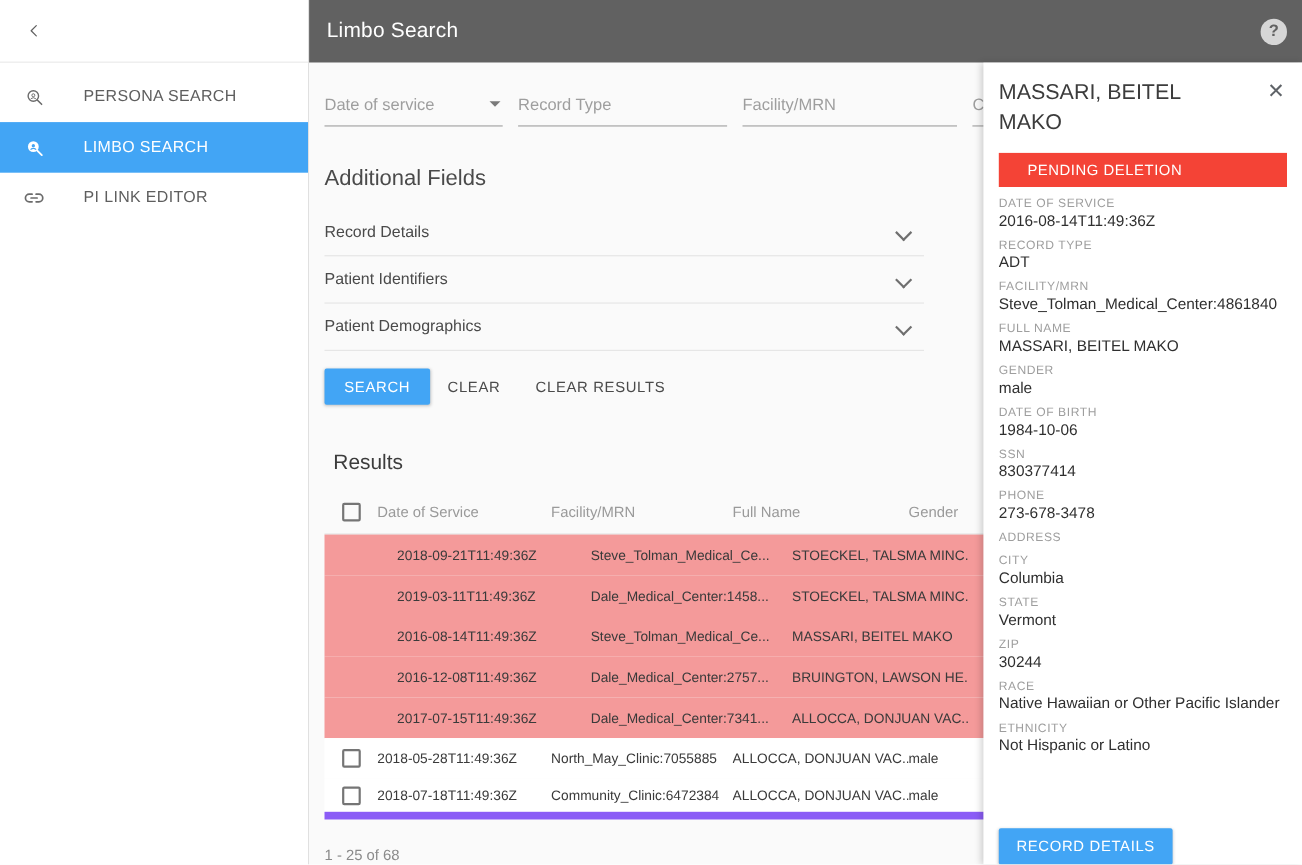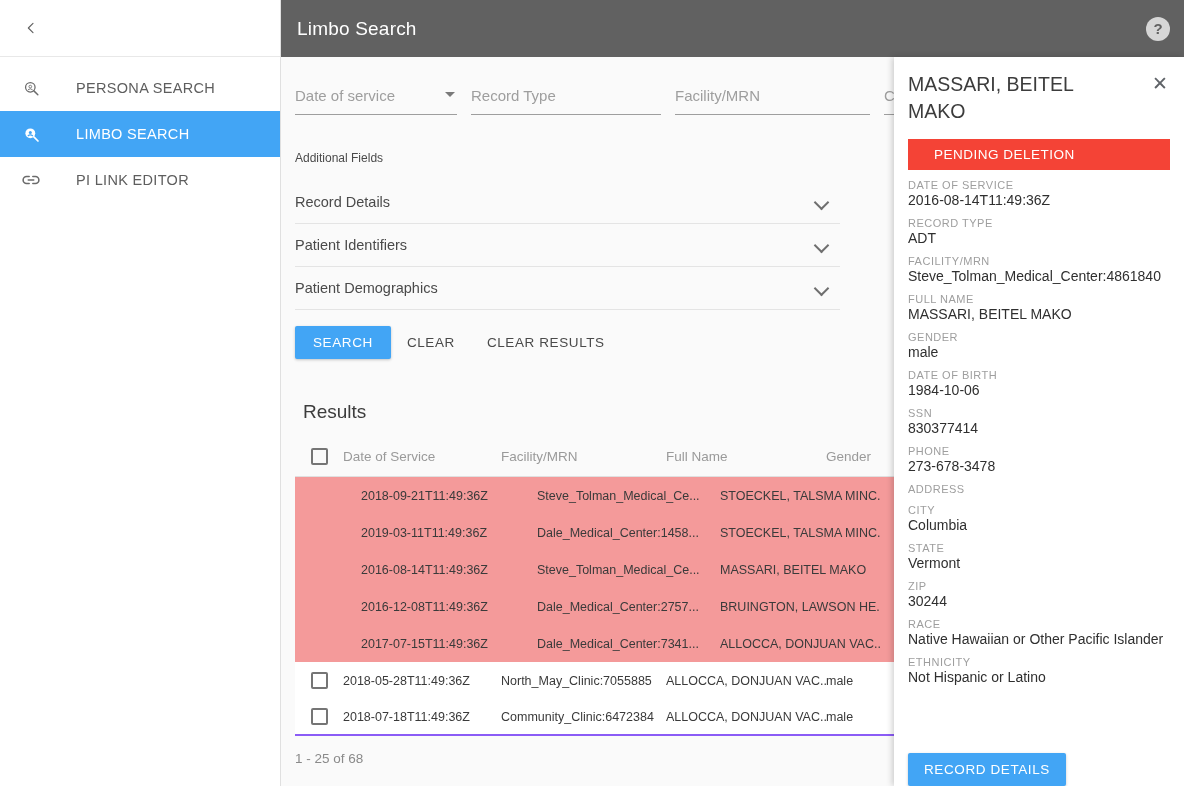--- a/index.html
+++ b/index.html
@@ -123,21 +123,21 @@
     width: 0; height: 0;
     border-left: 5px solid transparent;
     border-right: 5px solid transparent;
     border-top: 5px solid #7a7a7a;
   }
   .field-cur { width: 120px; }
 
   
   .addl-title {
     margin: 36px 0 0 14px;
-    font-size: 12px;
+    font-size: 20px;
     color: #4a4a4a;
   }
   .accordion { margin: 16px 0 0 14px; width: 545px; }
   .acc-row {
     height: 43px;
     display: flex; align-items: center;
     justify-content: space-between;
     border-bottom: 1px solid #e4e4e4;
     font-size: 14.5px;
     color: #4a4a4a;
@@ -197,36 +197,36 @@
     background: #fafafa;
   }
   .trow {
     display: flex; align-items: center;
     height: 37px;
     font-size: 12.5px;
     color: #3a3a3a;
     background: #ffffff;
   }
   .trow.flag { background: #F49A9A; gap: 18px; }
-  .trow.last-plain { border-bottom: 2px solid #8b5cf6; }
+  .trow.last-plain { border-bottom: 7px solid #8b5cf6; }
   .cell-cb { width: 48px; flex: 0 0 48px; display:flex; align-items:center; justify-content:center; }
   .cell-dos { width: 158px; flex: 0 0 158px; }
   .cell-fac { width: 165px; flex: 0 0 165px; overflow:hidden; white-space:nowrap; }
   .cell-name{ width: 160px; flex: 0 0 160px; overflow:hidden; white-space:nowrap; }
   .cell-gen { width: 80px; flex: 0 0 80px; }
   .checkbox {
     width: 17px; height: 17px;
     border: 2px solid #757575;
     border-radius: 2px;
     background: transparent;
     cursor: pointer;
   }
   .pager {
     position: absolute;
-    left: 14px; bottom: 20px;
+    left: 14px; bottom: 1px;
     color: #8a8a8a;
     font-size: 13.5px;
   }
 
   
   .detail-panel {
     position: absolute;
     top: 57px; right: 0;
     width: 290px; height: 729px;
     background: #ffffff;

